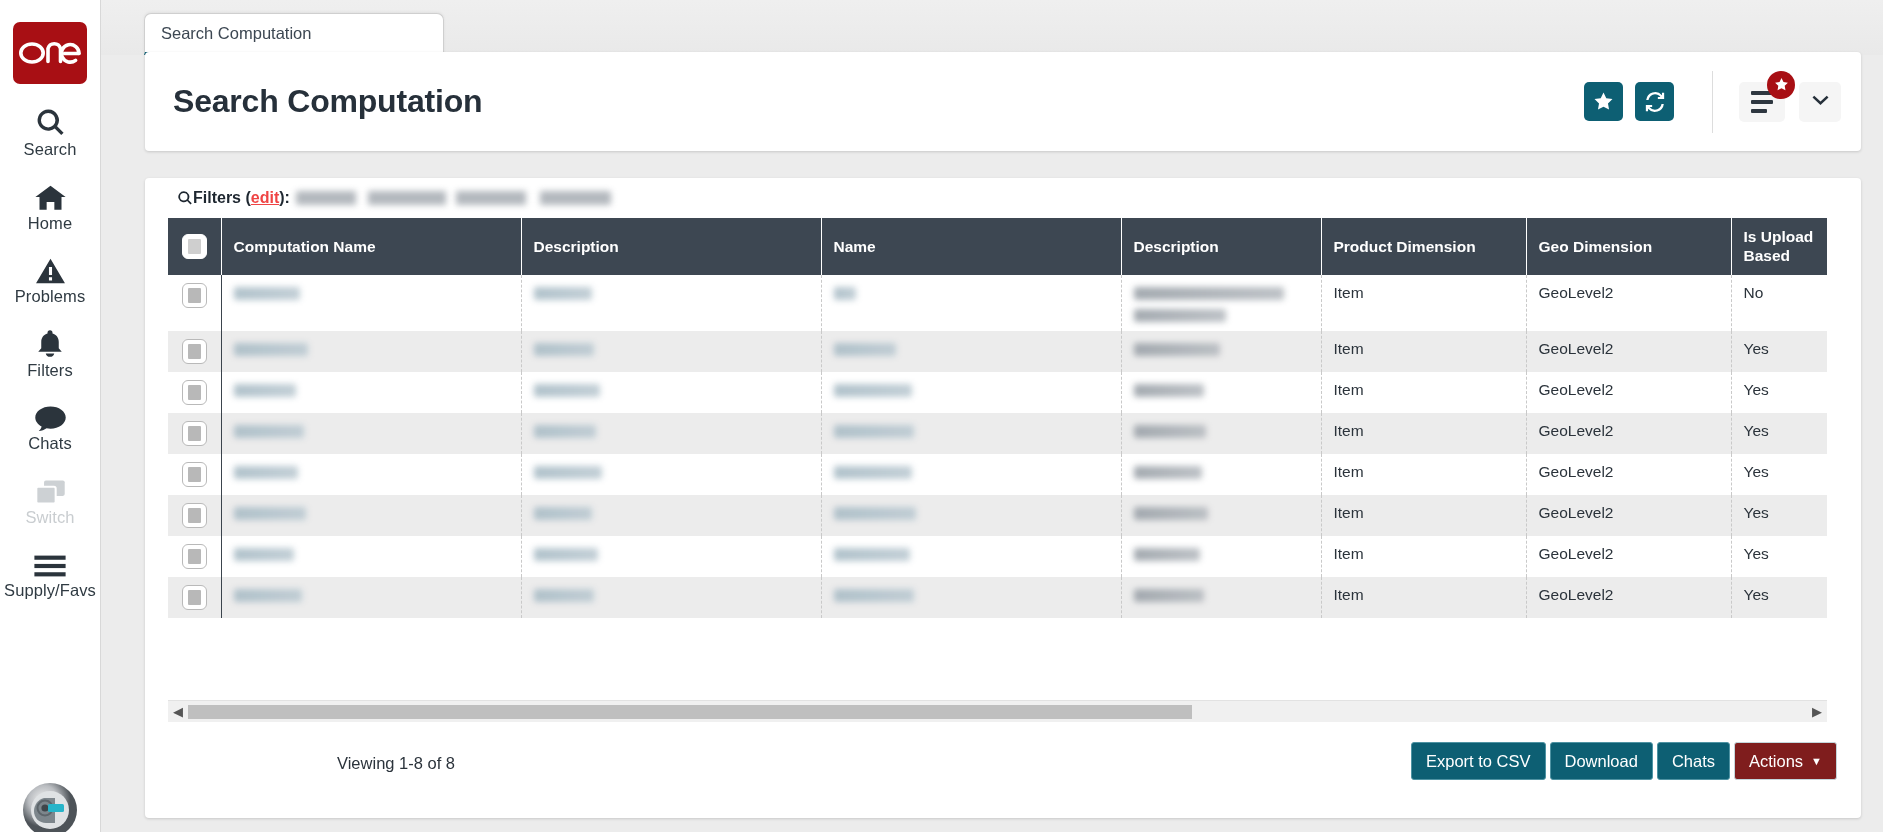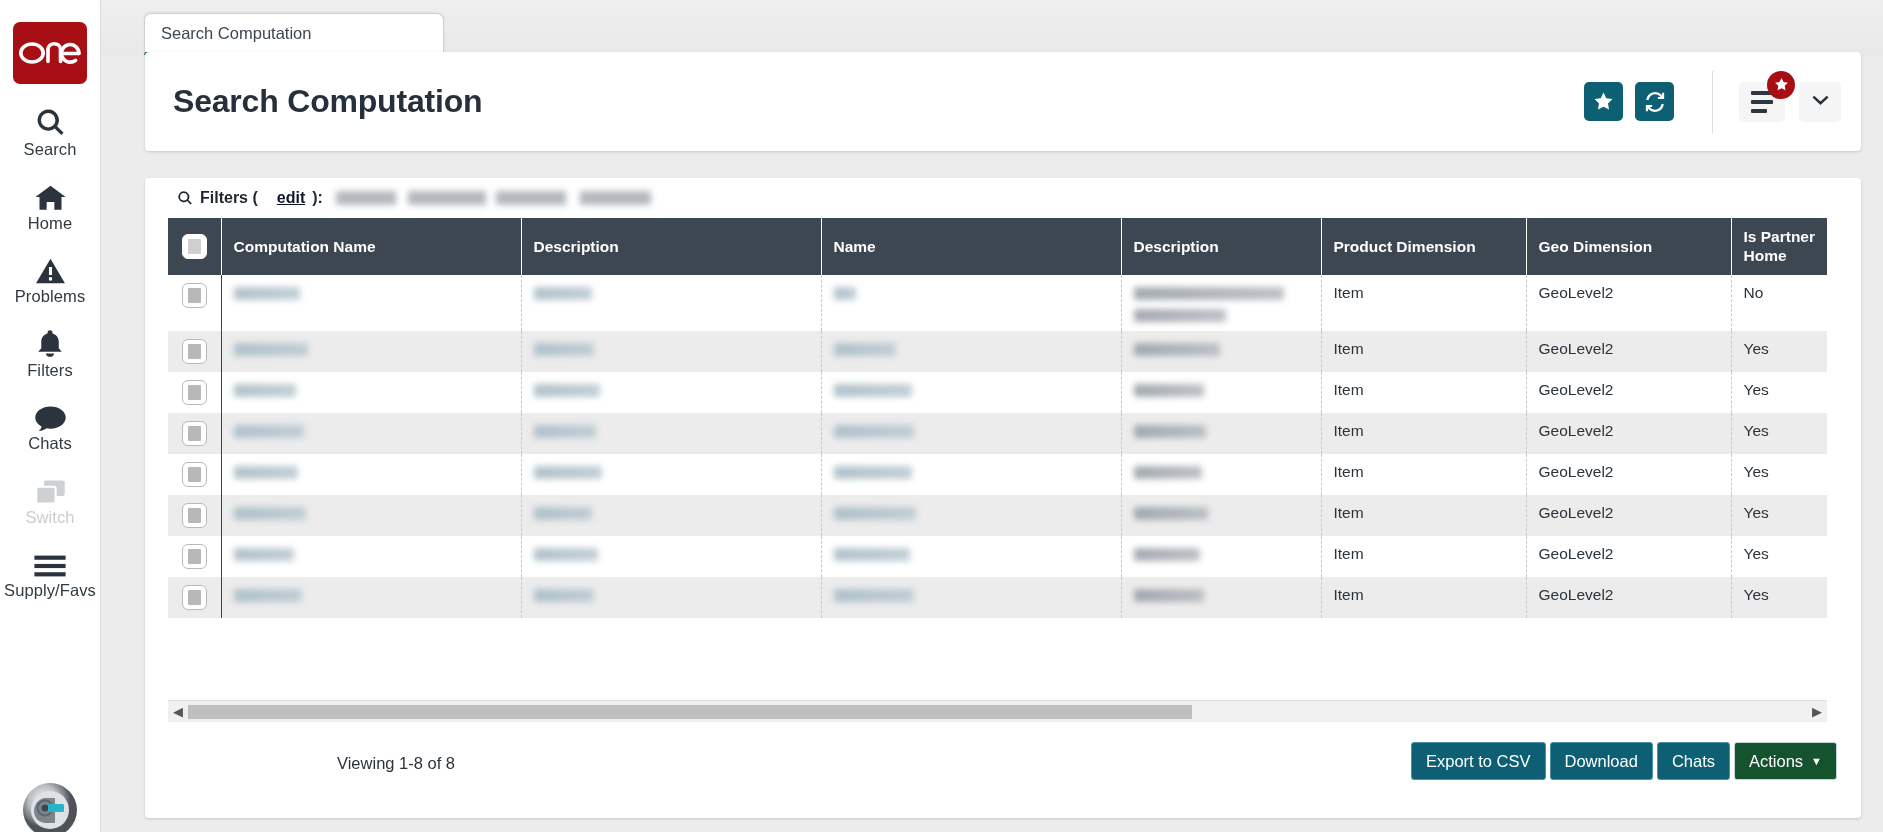--- a/index.html
+++ b/index.html
@@ -110,25 +110,25 @@
     margin-left: 14px; margin-right: 20px; border: none;
   }
 
   
   #maincard {
     position: absolute; left: 145px; top: 178px; right: 22px; bottom: 14px;
     background: #fff; border-radius: 4px; box-shadow: 0 1px 3px rgba(0,0,0,.16);
     overflow: hidden;
   }
   #filterbar {
-    height: 40px; display: flex; align-items: center; padding-left: 32px; gap: 7px;
+    height: 40px; display: flex; align-items: center; padding-left: 32px; 
     font-size: 16px; color: #1e2730;
   }
   #filterbar .ftext { font-weight: bold; }
-  #filterbar a { color: #0f172a; font-weight: bold; text-decoration: underline; margin-left: 12px; }
+  #filterbar a { color: #ef4444; font-weight: bold; text-decoration: underline; }
   .fblur {
     height: 14px; width: 315px; border-radius: 2px; margin-left: 6px;
     background: linear-gradient(90deg,#9aa1a8 0 60px,transparent 60px 72px,#9aa1a8 72px 150px,
                 transparent 150px 160px,#9aa1a8 160px 230px,transparent 230px 244px,#9aa1a8 244px 300px);
     filter: blur(3.4px); opacity: .75;
   }
 
   
   #tablewrap {
     position: absolute; left: 23px; right: 34px; top: 40px; bottom: 118px;
@@ -182,21 +182,21 @@
     position: absolute; left: 0; right: 0; bottom: 0; height: 92px;
   }
   #viewing {
     position: absolute; left: 192px; top: 28px; font-size: 16.5px; color: #2b333b;
   }
   .btnrow { position: absolute; right: 24px; top: 16px; display: flex; gap: 4px; }
   .tbtn {
     background: #0d5f73; color: #fff; border: 1px solid #4e93a3; border-radius: 3px;
     font-size: 16.5px; padding: 9px 14px; cursor: pointer; font-family: inherit; line-height: 1.1;
   }
-  .tbtn.muted { background: #14532d; border-color: #c3d6db; }
+  .tbtn.muted { background: #7f1d1d; border-color: #c3d6db; }
   .tbtn .car { font-size: 11px; margin-left: 8px; position: relative; top: -2px; }
 </style>
 </head>
 <body>
 
 <div id="app">
 
   <nav id="leftnav">
     <div class="brand">
       <svg width="62" height="30" viewBox="0 0 62 30">
@@ -368,21 +368,21 @@
               <span class="cb hdrcb">
                   <i></i>
                 </span>
             </th>
             <th>Computation Name</th>
             <th>Description</th>
             <th>Name</th>
             <th>Description</th>
             <th>Product Dimension</th>
             <th>Geo Dimension</th>
-            <th>Is Partner Home</th>
+            <th>Is Upload Based</th>
           </tr>
         </thead>
         <tbody>
             <tr>
               <td class="cbcol" style="height:54px;"><span class="cb">
                   <i></i>
                 </span></td>
               <td style="height:54px;"><span class="redact" style="width:66px"></span></td>
               <td style="height:54px;"><span class="redact" style="width:58px"></span></td>
               <td style="height:54px;"><span class="redact" style="width:22px"></span></td>

